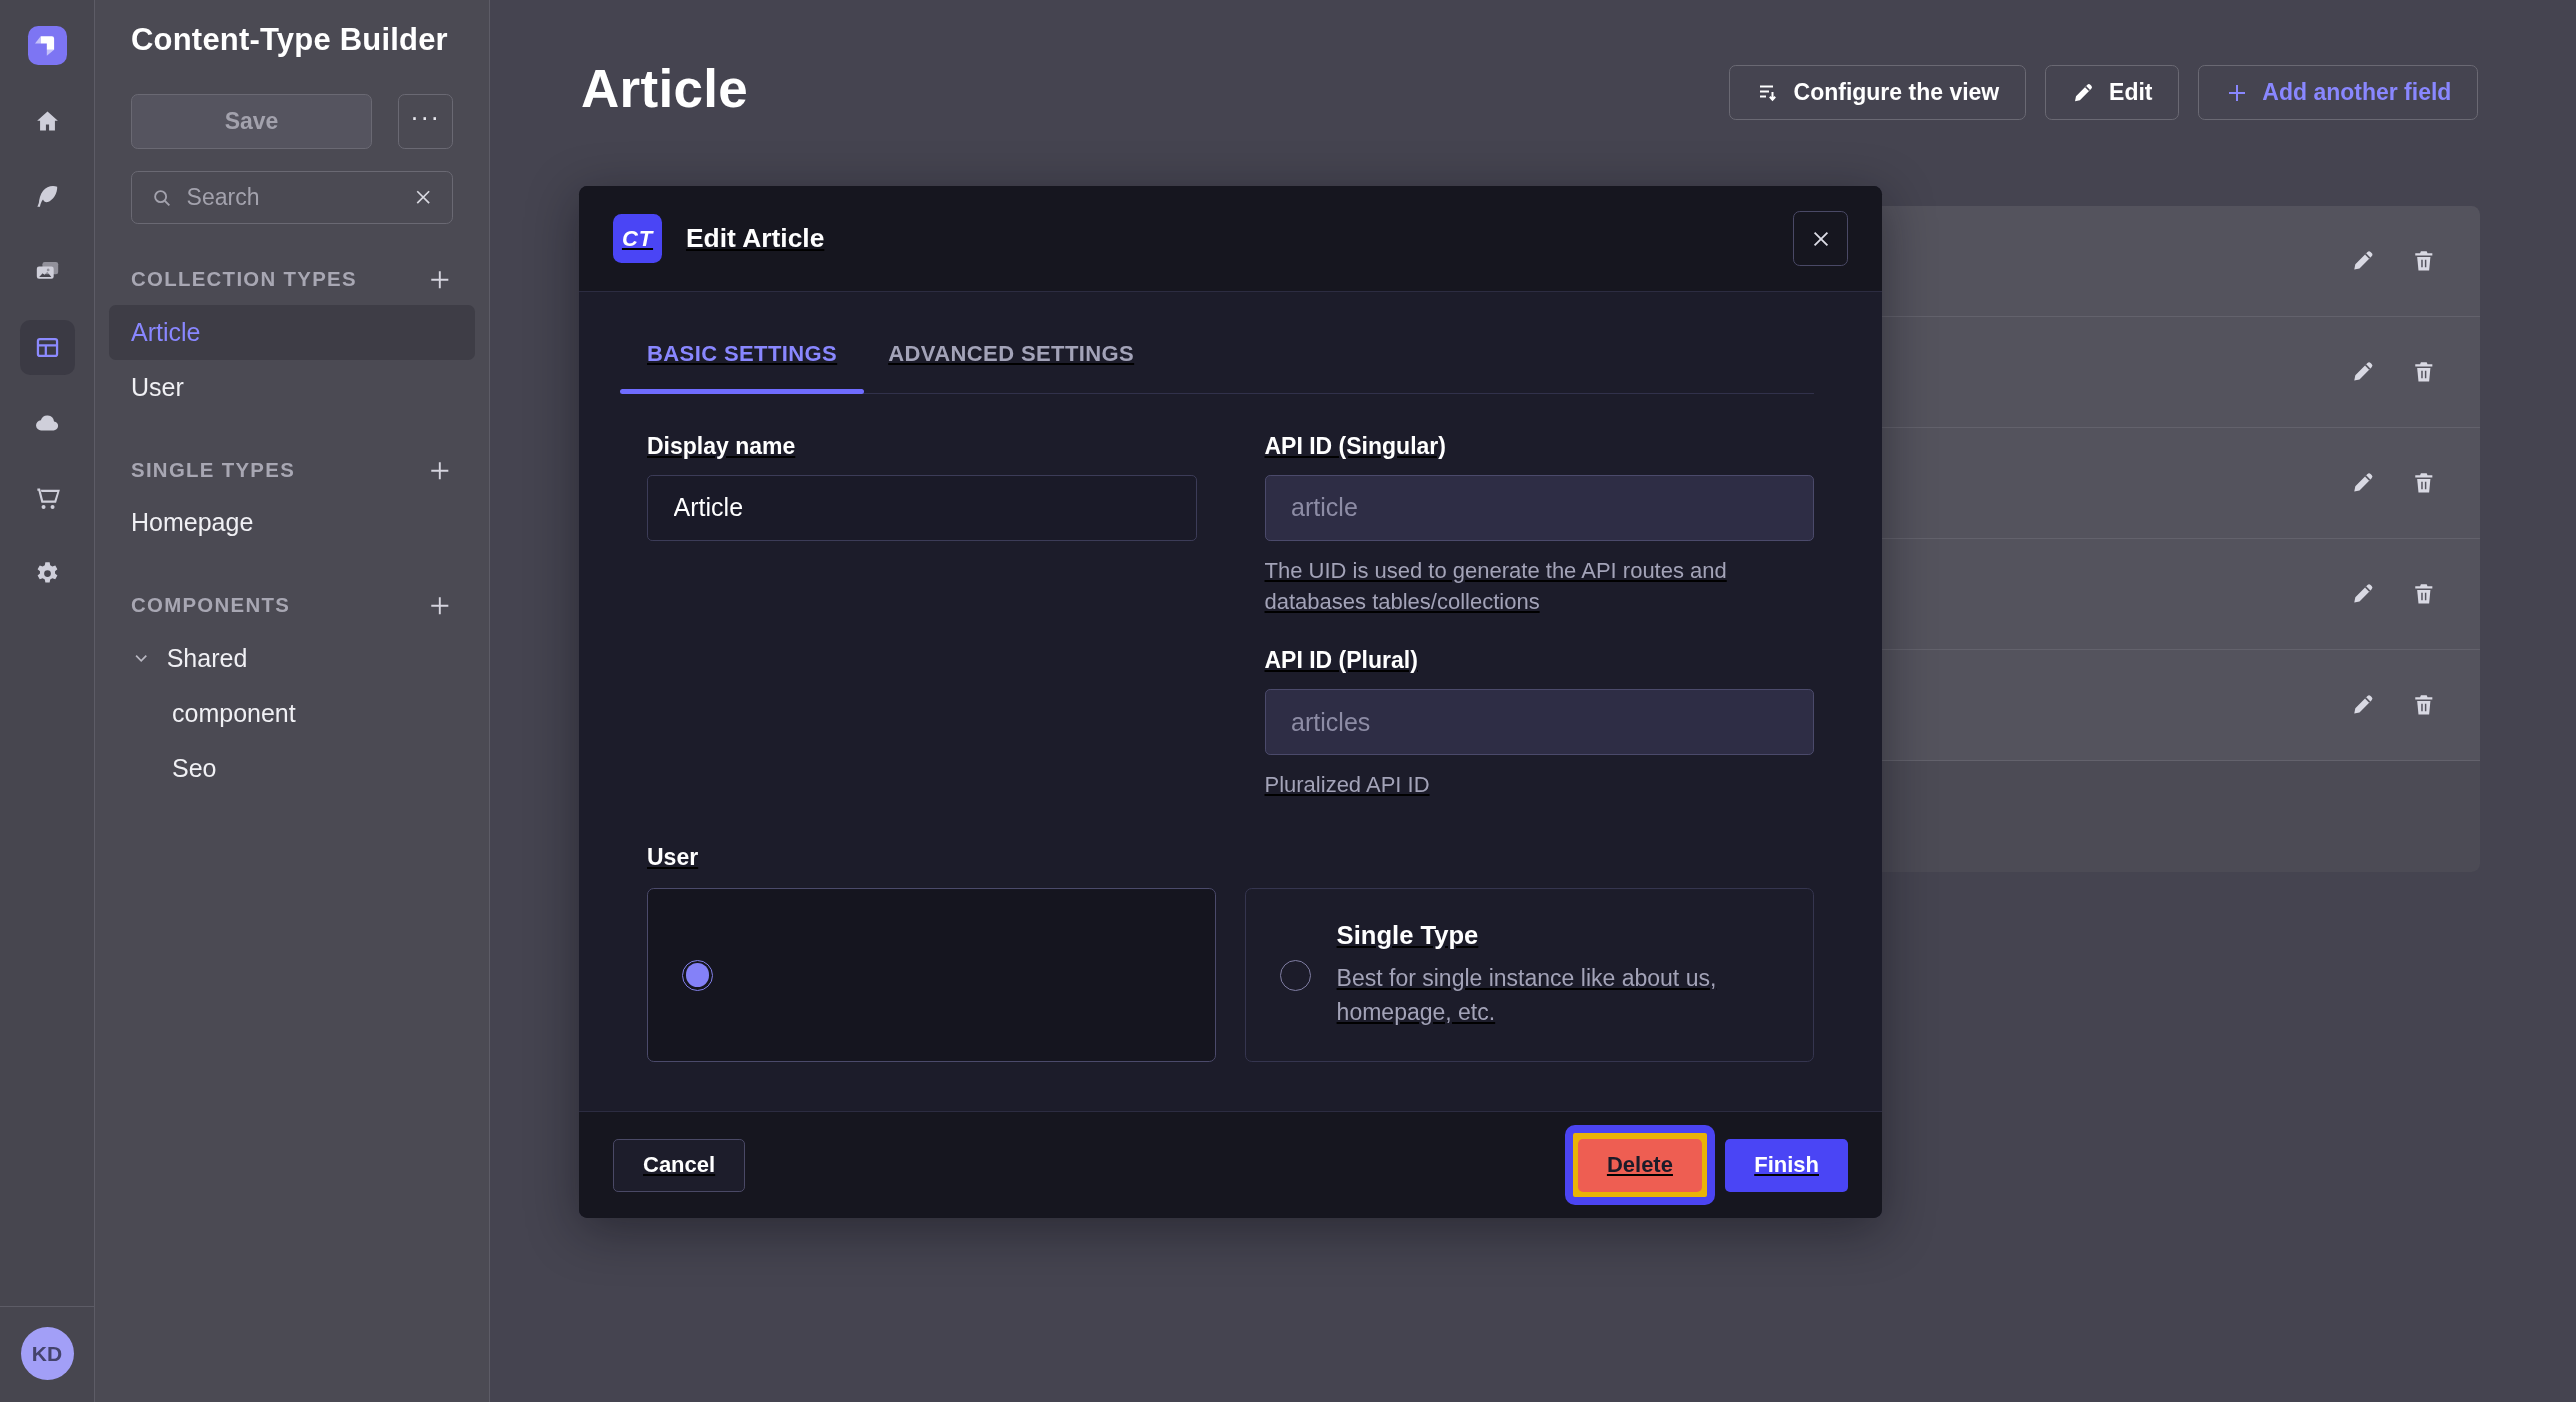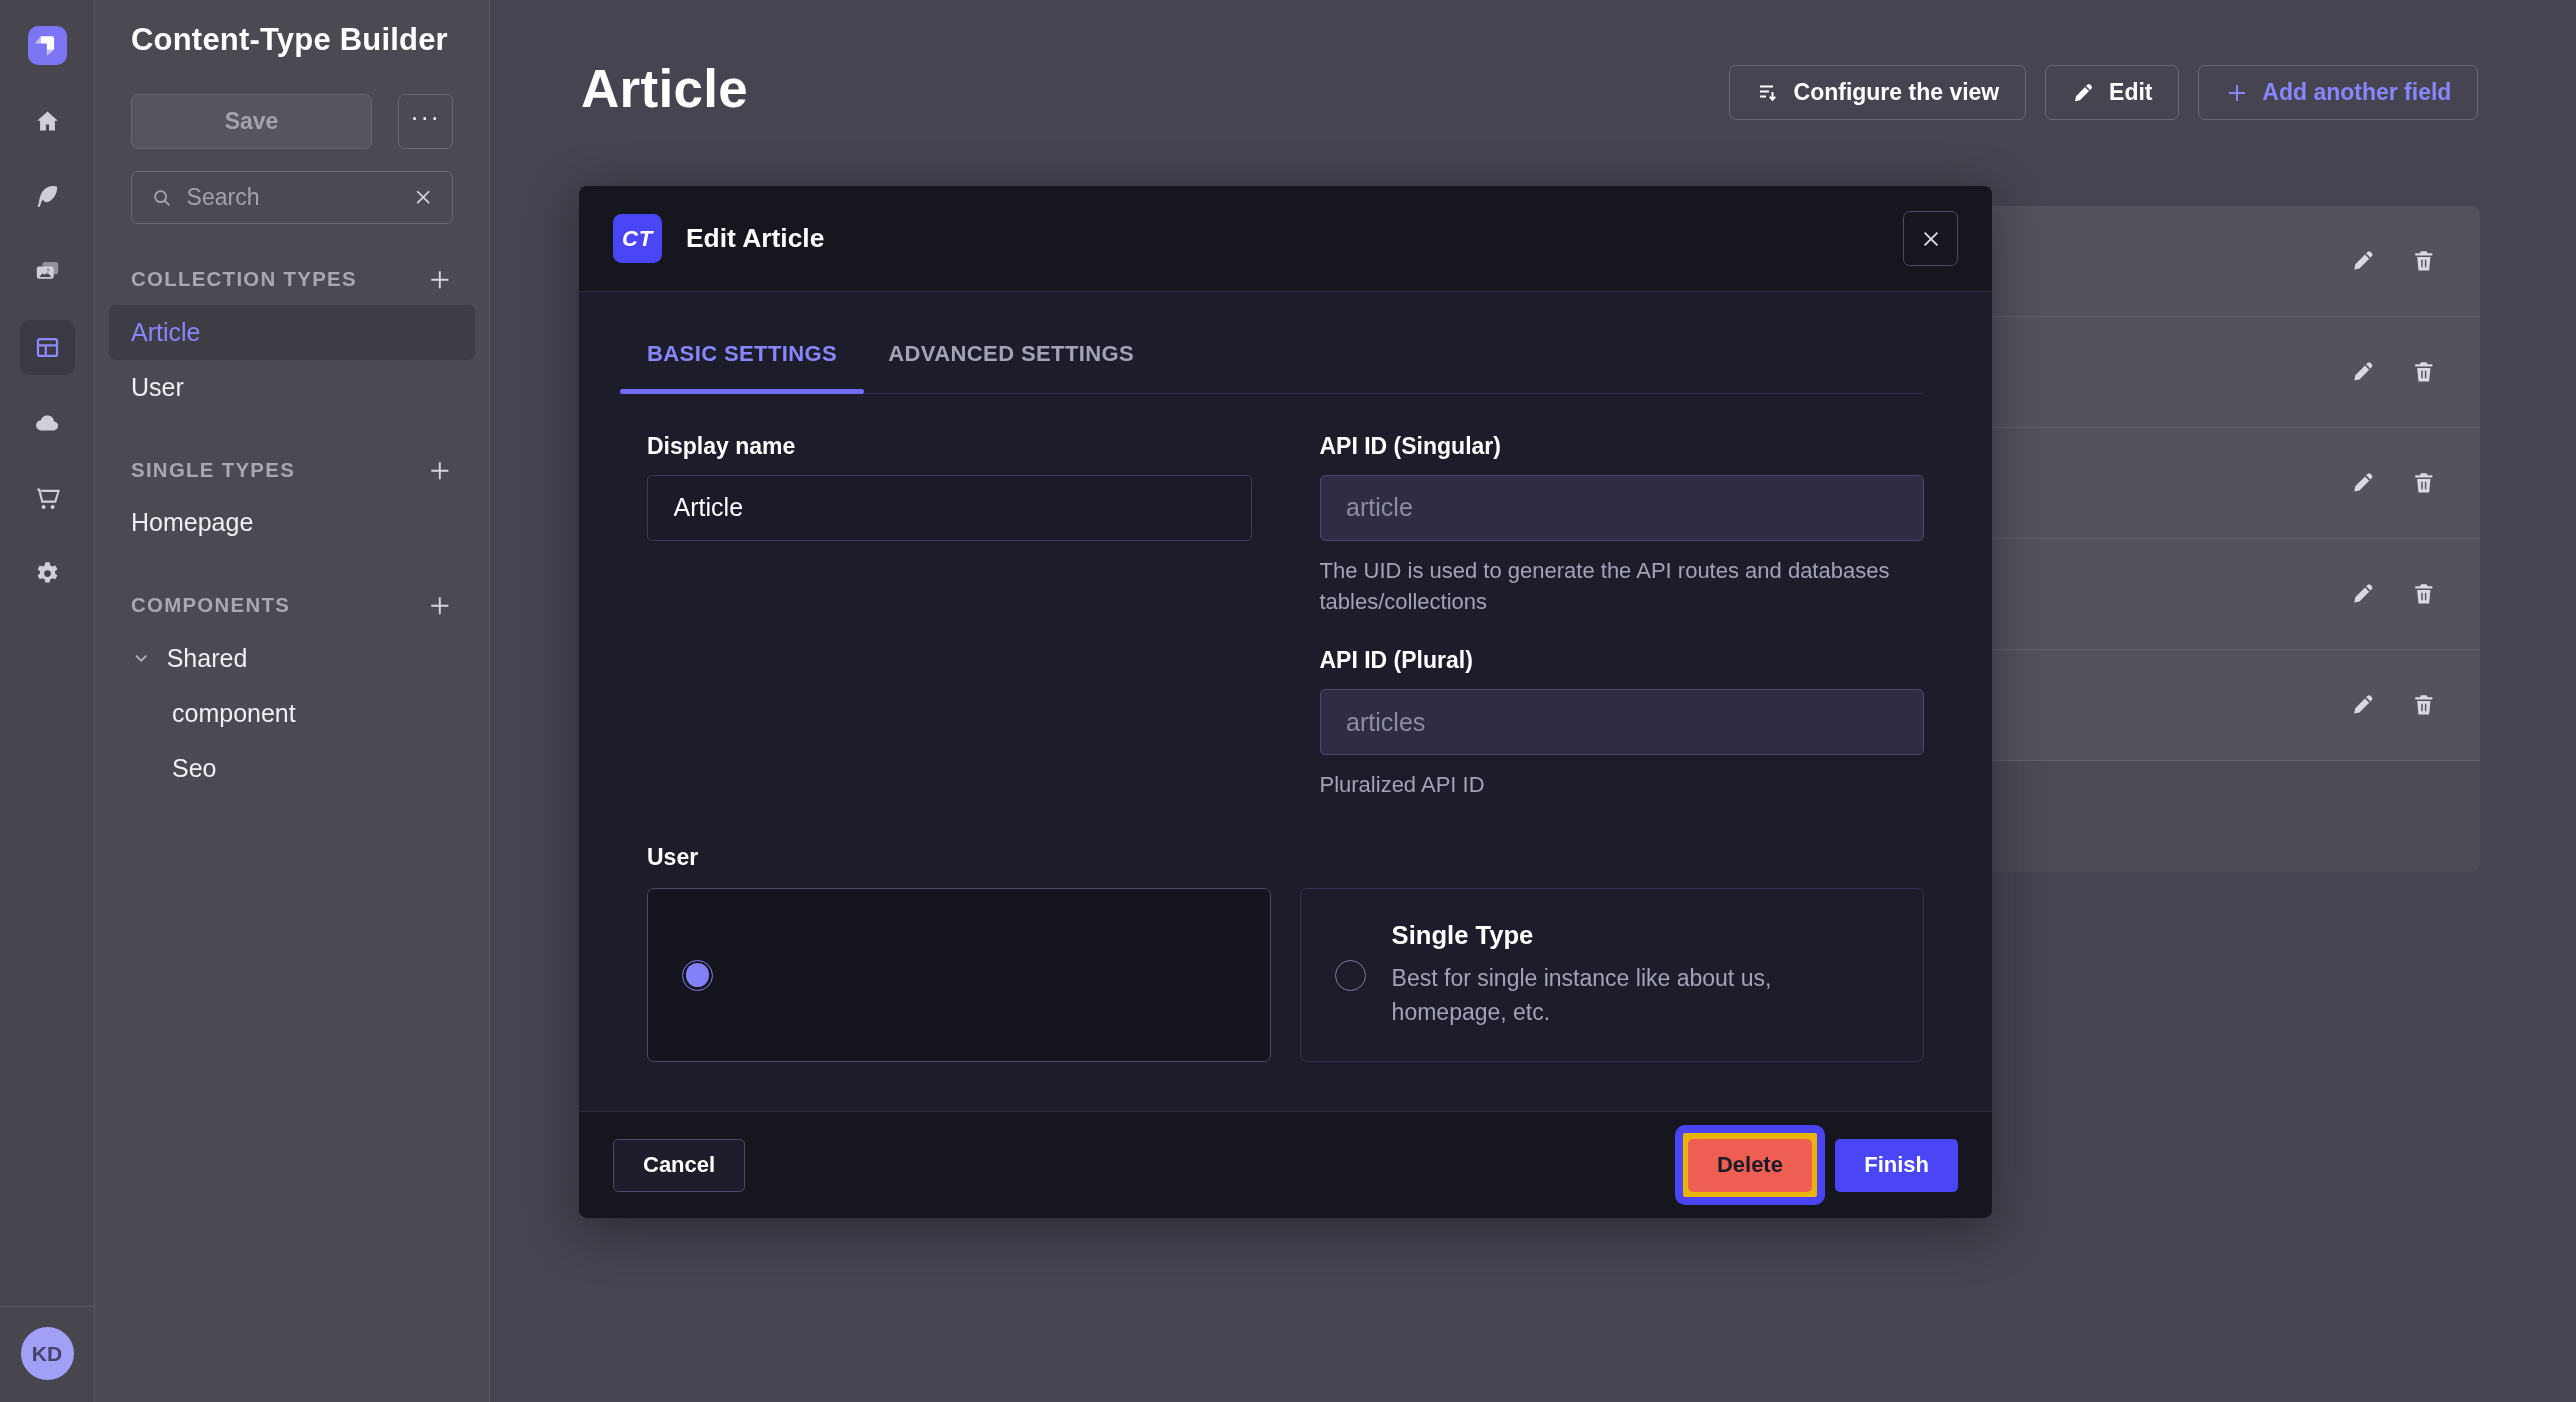--- a/index.html
+++ b/index.html
@@ -118,24 +118,24 @@
     height:111px; background:#54535d; border-bottom:0.9px solid #63626c;
     display:flex; align-items:center; justify-content:flex-end;
     gap:36px; padding-right:43px;
   }
   .row-icon { color:#d9d9e3; cursor:pointer; display:flex; }
   .row-icon svg { width:25.6px; height:25.6px; }
   .table-footer { height:111px; background:#4c4b55; }
 
   
   .modal {
-    position:absolute; left:89px; top:186px; width:1413px; height:1032px;
+    position:absolute; left:89px; top:186px; width:1303px; height:1032px;
     background:#1c1c2a; border-radius:8.5px;
     box-shadow:0 12px 51px rgba(10,10,20,.45);
-    display:flex; flex-direction:column;
+    display:flex; flex-direction:column;text-decoration:underline;
   }
   .modal-header {
     height:106px; background:#16161f; border-radius:8.5px 8.5px 0 0;
     border-bottom:1.7px solid #2c2c41;
     display:flex; align-items:center; gap:24px; padding:0 34px; flex-shrink:0;
   }
   .ct-badge {
     width:49px; height:49px; border-radius:8.5px; background:#4a45f5;
     color:#ffffff; font-size:22px; font-weight:bold; font-style:italic;
     display:flex; align-items:center; justify-content:center; letter-spacing:0.9px;

